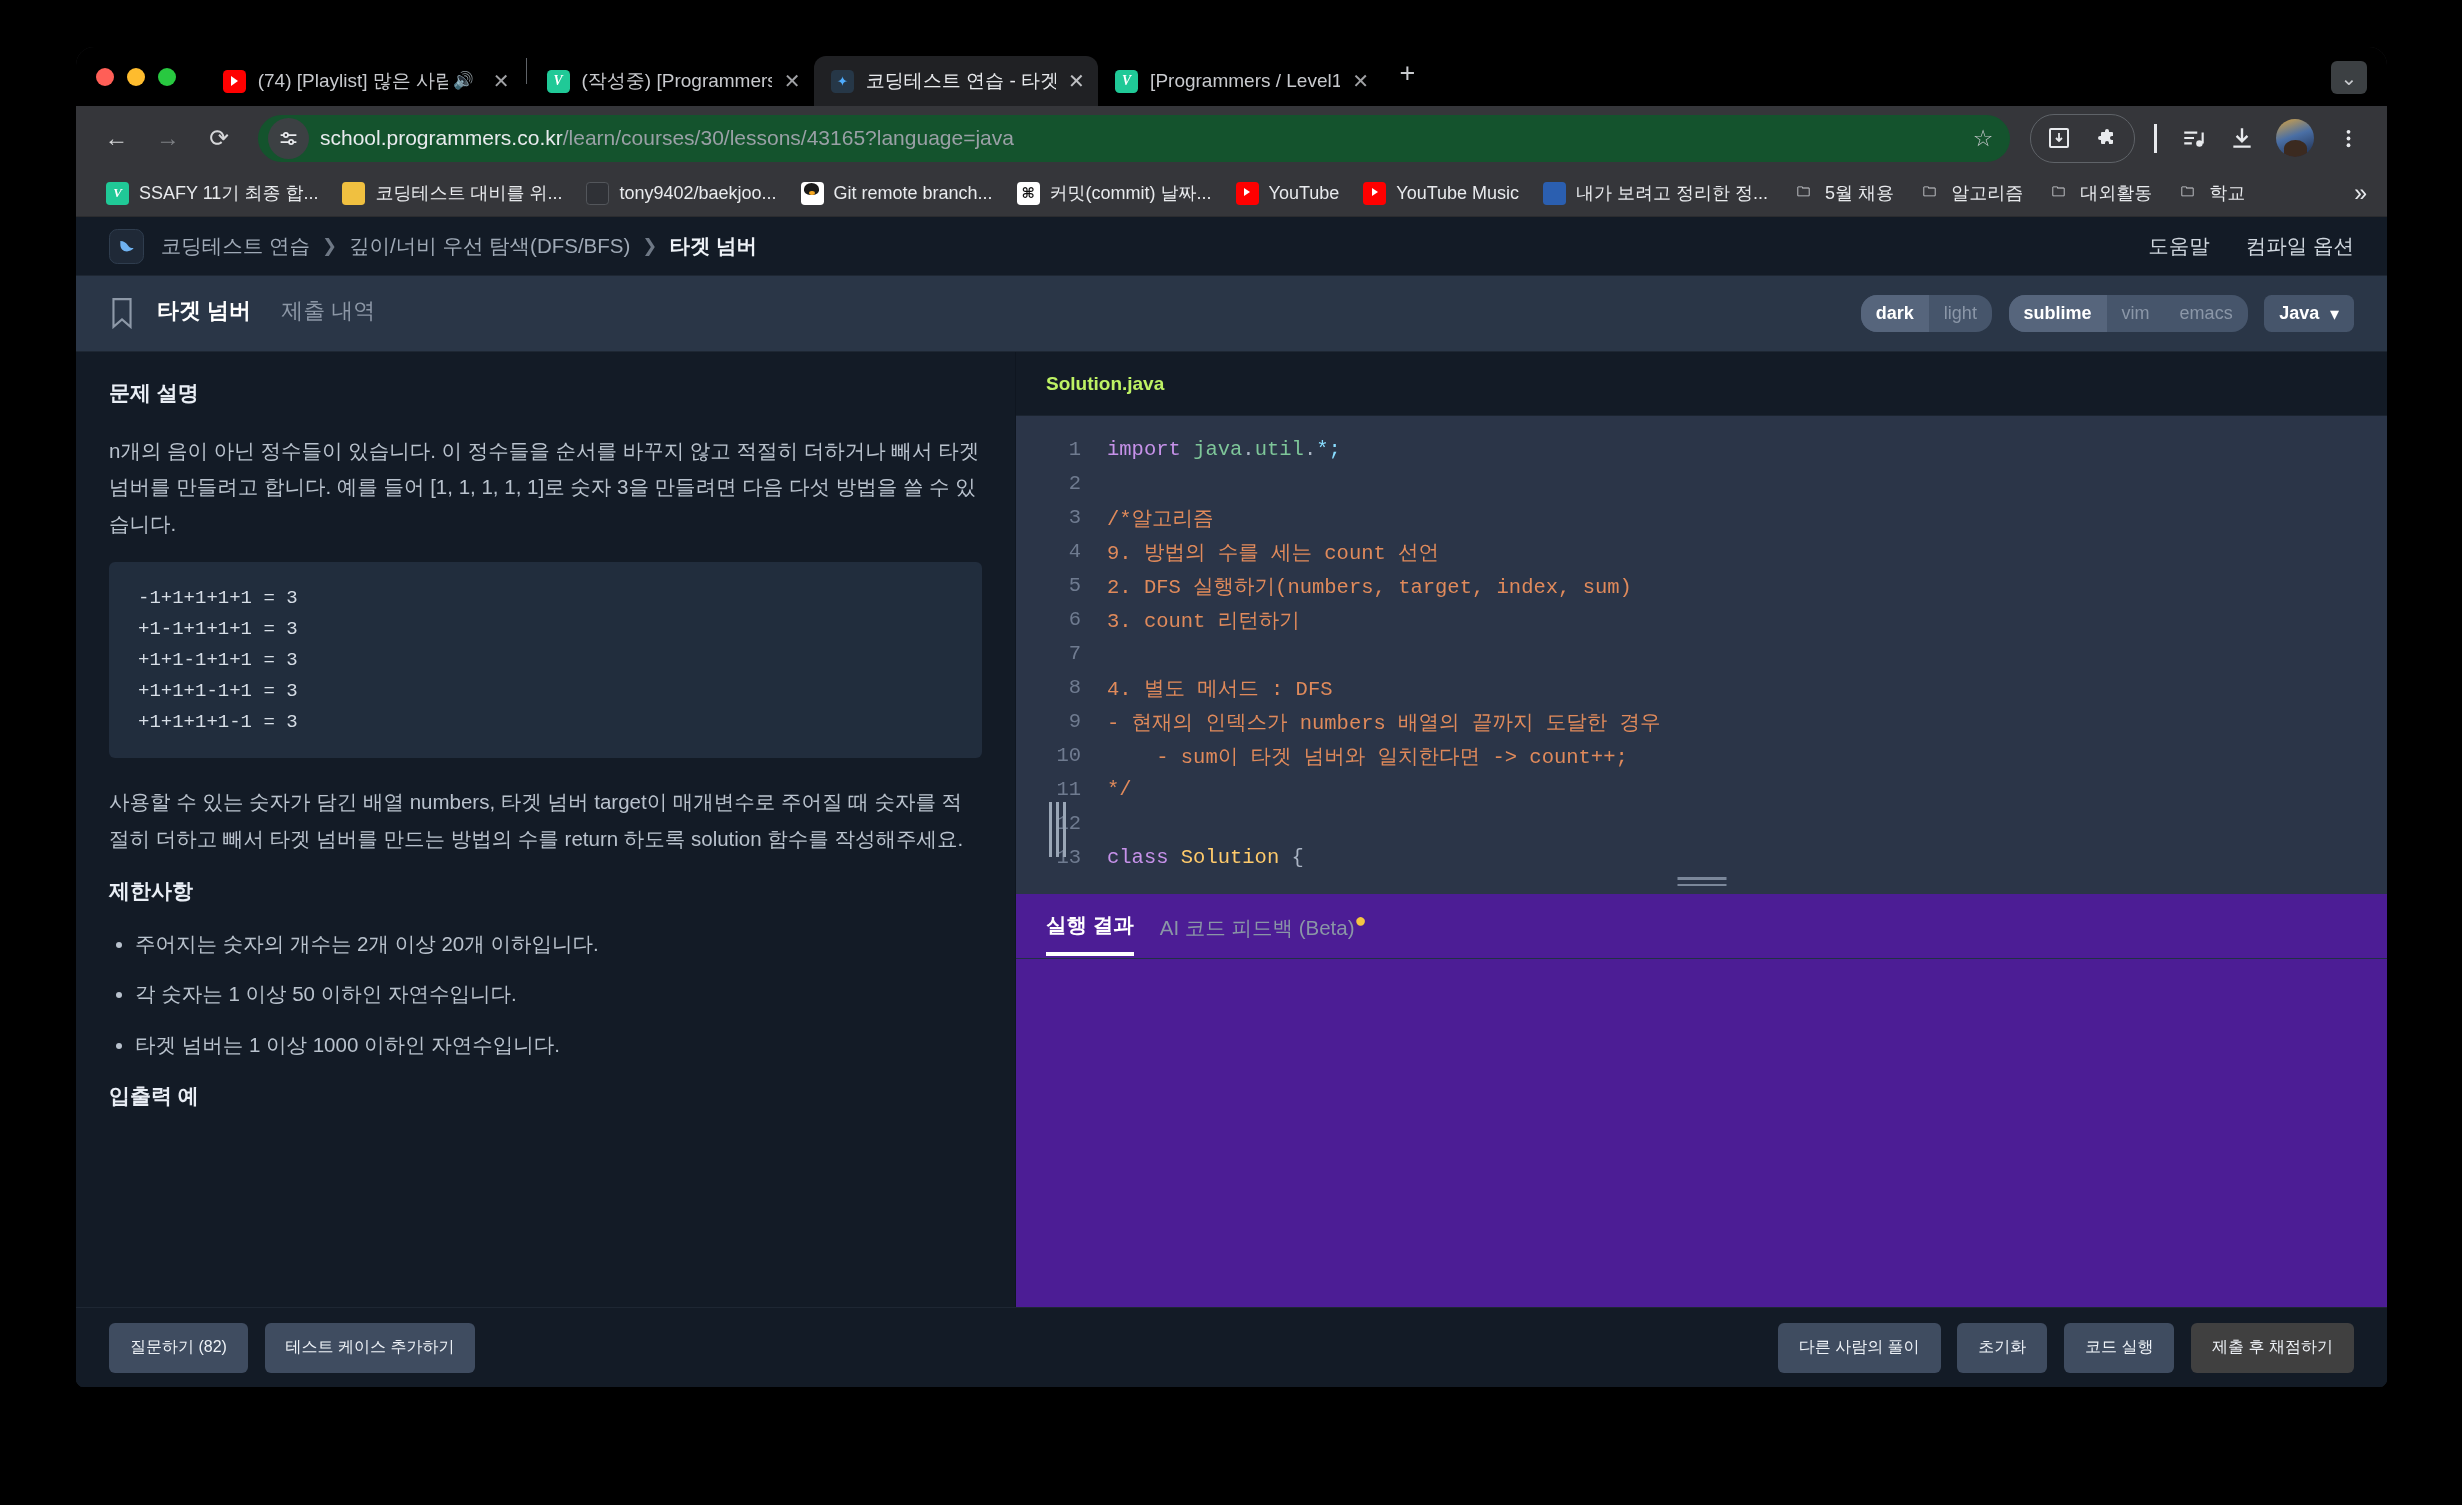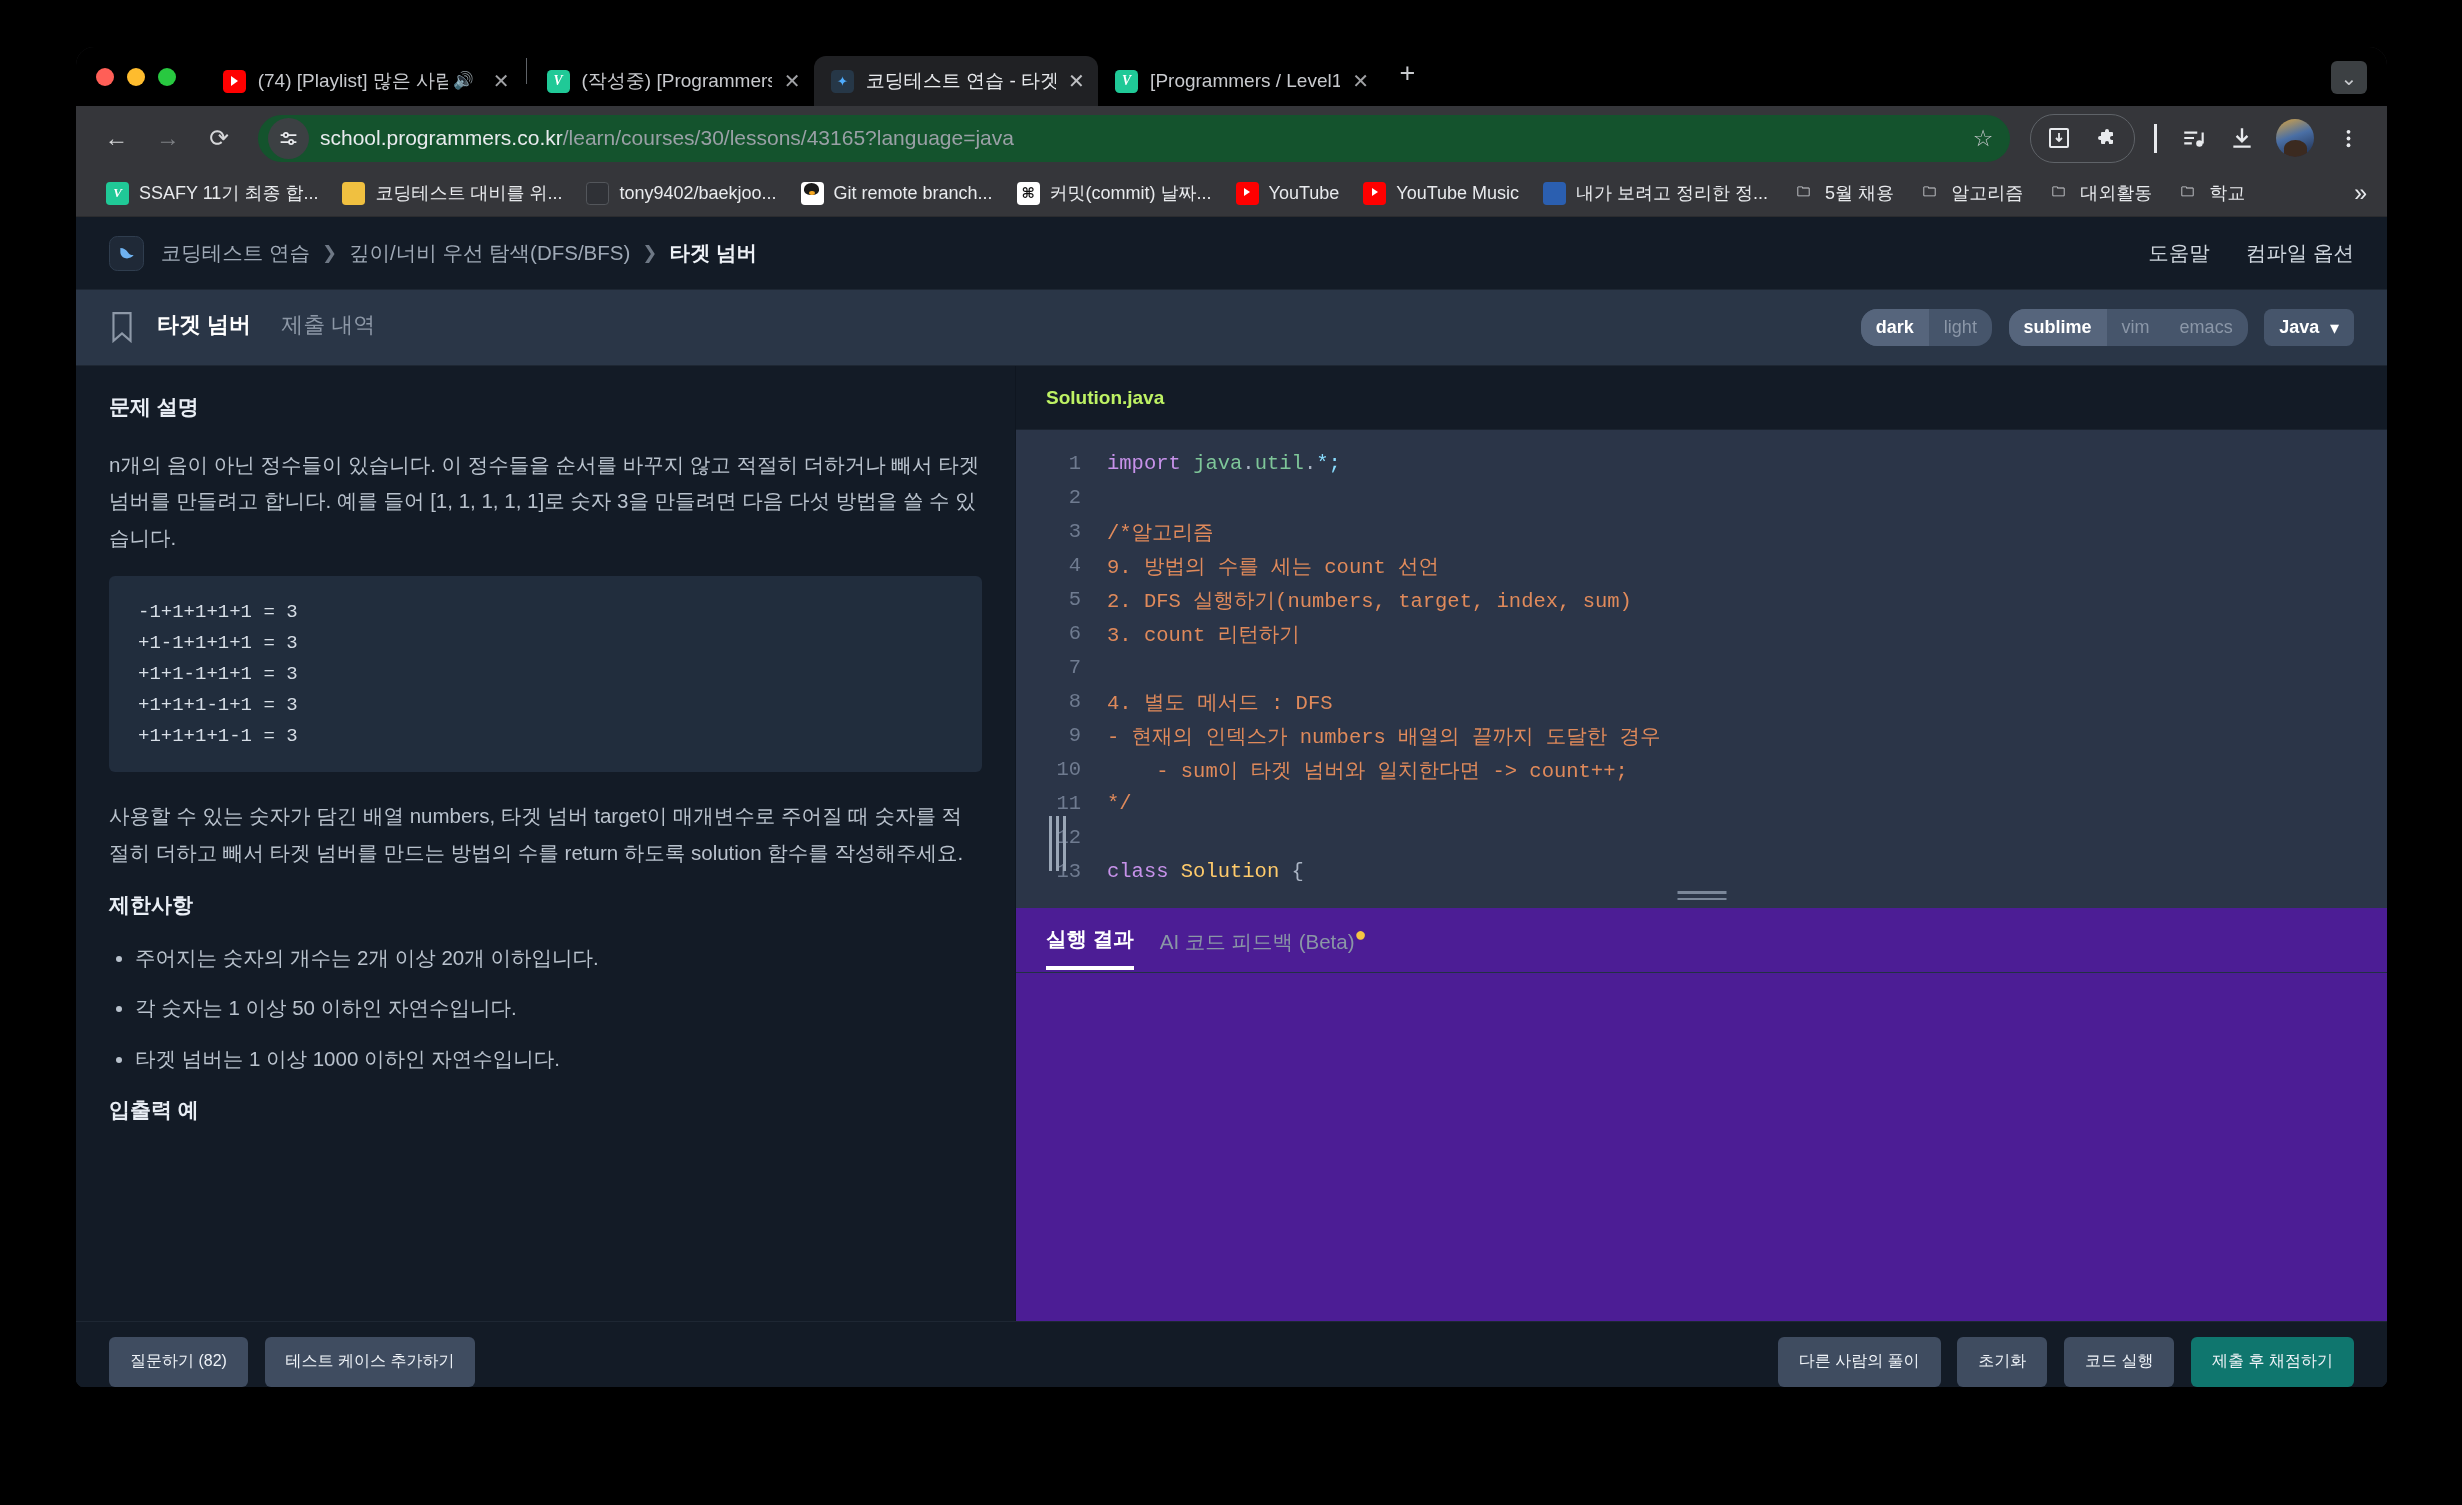--- a/index.html
+++ b/index.html
@@ -165,21 +165,21 @@
 
   
   .page {
     background: #131b26;
     height: calc(100% - 59px - 64px - 47px);
     position: relative;
     color: #cfd6de;
   }
 
   .site-header {
-    height: 73px;
+    height: 59px;
     display: flex; align-items: center;
     padding: 0 33px;
     border-bottom: 0.8px solid #1e2733;
   }
   .logo-badge {
     width: 35px; height: 35px; border-radius: 8.3px;
     background: #1f2937; border: 0.8px solid #2f3d4e;
     display:flex; align-items:center; justify-content:center;
     margin-right: 16.7px;
     color:#4facfe; font-size: 20px;
@@ -298,21 +298,21 @@
     background:#131b26;
   }
   .btn {
     height: 50px; border-radius: 6px;
     padding: 0 21px;
     display:flex; align-items:center; justify-content:center;
     font-size: 16px; color:#eef2f7; background:#4a5a70;
     margin-right: 16.7px;
   }
   .btn.gray { background:#3f4c60; }
-  .btn.primary { background:#0f766e; margin-right:0; font-weight: normal; }
+  .btn.primary { background:#404040; margin-right:0; font-weight: normal; }
   .right-actions { margin-left:auto; display:flex; align-items:center; }
 </style>
 </head>
 <body>
 
 <div class="browser">
 
   <div class="tabstrip">
     <div class="traffic">
       <span class="dot red"></span>

